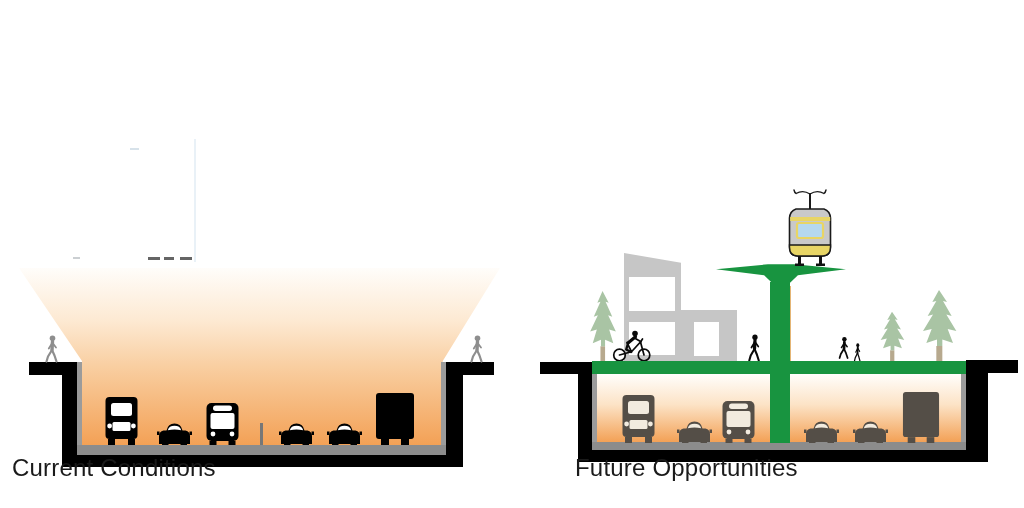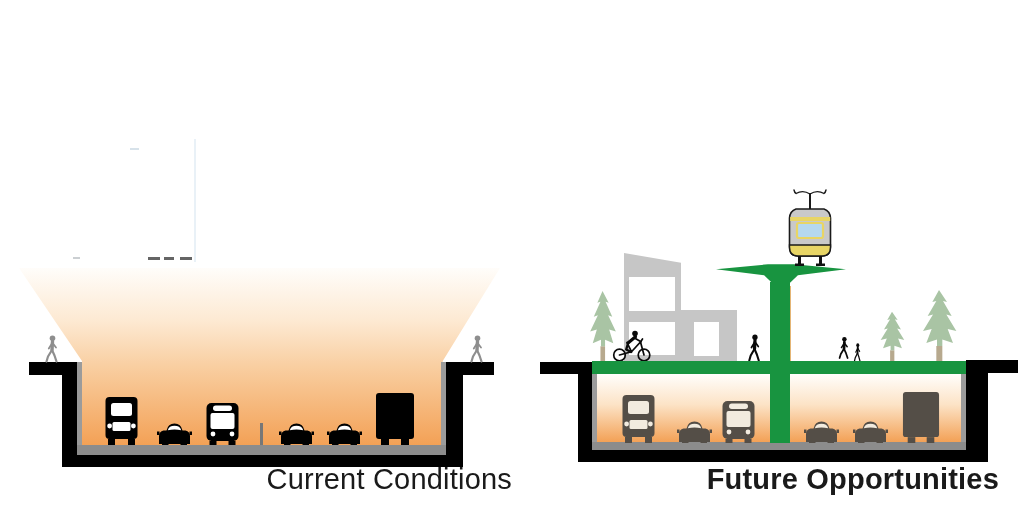--- a/index.html
+++ b/index.html
@@ -5,22 +5,22 @@
   html,body{margin:0;padding:0;background:#fff;}
   #stage{
     position:relative;width:1024px;height:508px;background:#fff;overflow:hidden;
     font-family:"Liberation Sans","DejaVu Sans",sans-serif;
   }
   .abs{position:absolute;}
   .black{background:#000;}
   .lining{background:var(--wall_lining);}
   .road{background:var(--road_gray);}
   .caption{
-    position:absolute;top:461px;height:36px;text-align:right;
-    font-size:29px;line-height:36px;color:var(--label_text);letter-spacing:.2px;
+    position:absolute;top:450px;height:36px;text-align:left;
+    font-size:24px;line-height:36px;color:var(--label_text);letter-spacing:.2px;
   }
   
   #glow-left{
     left:19px;top:268px;width:481px;height:177px;
     background:linear-gradient(to bottom,var(--glow_top) 0%,#FDE9D2 30%,var(--glow_mid) 55%,var(--glow_bottom) 100%);
     clip-path:polygon(0 0,100% 0,88.1% 52.5%,88.1% 100%,13.1% 100%,13.1% 52.5%);
   }
   
   #glow-right{
     left:596px;top:374px;width:366px;height:68px;
@@ -224,16 +224,16 @@
       <rect x="9" y="77.5" width="9" height="2.5" fill="#111"></rect>
       <rect x="30" y="77.5" width="9" height="2.5" fill="#111"></rect>
     </svg>
 
     <div class="abs black" style="left:540px;top:362px;width:52px;height:12px;"></div>
     <div class="abs black" style="left:578px;top:373px;width:14px;height:82px;"></div>
     <div class="abs black" style="left:966px;top:360px;width:52px;height:13px;"></div>
     <div class="abs black" style="left:966px;top:373px;width:22px;height:80px;"></div>
     <div class="abs black" style="left:578px;top:450px;width:410px;height:12px;"></div>
 
-    <div class="caption" style="left:575px;width:424px;font-weight:bold;">Future Opportunities</div>
+    <div class="caption" style="left:575px;width:424px;">Future Opportunities</div>
   </div>
 
 </div>
 
 </body></html>

